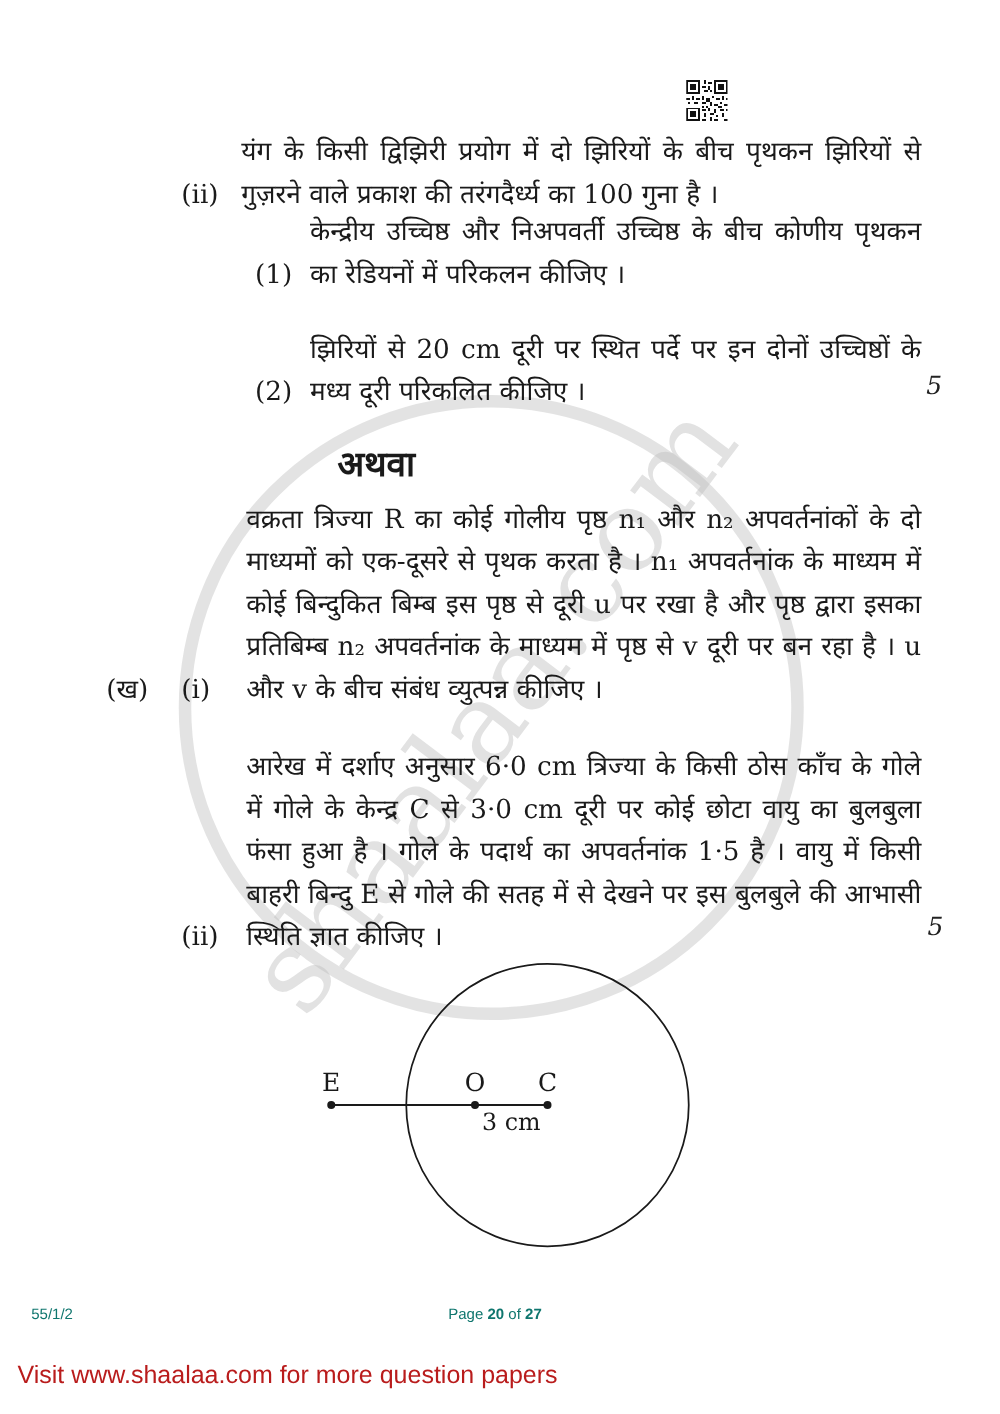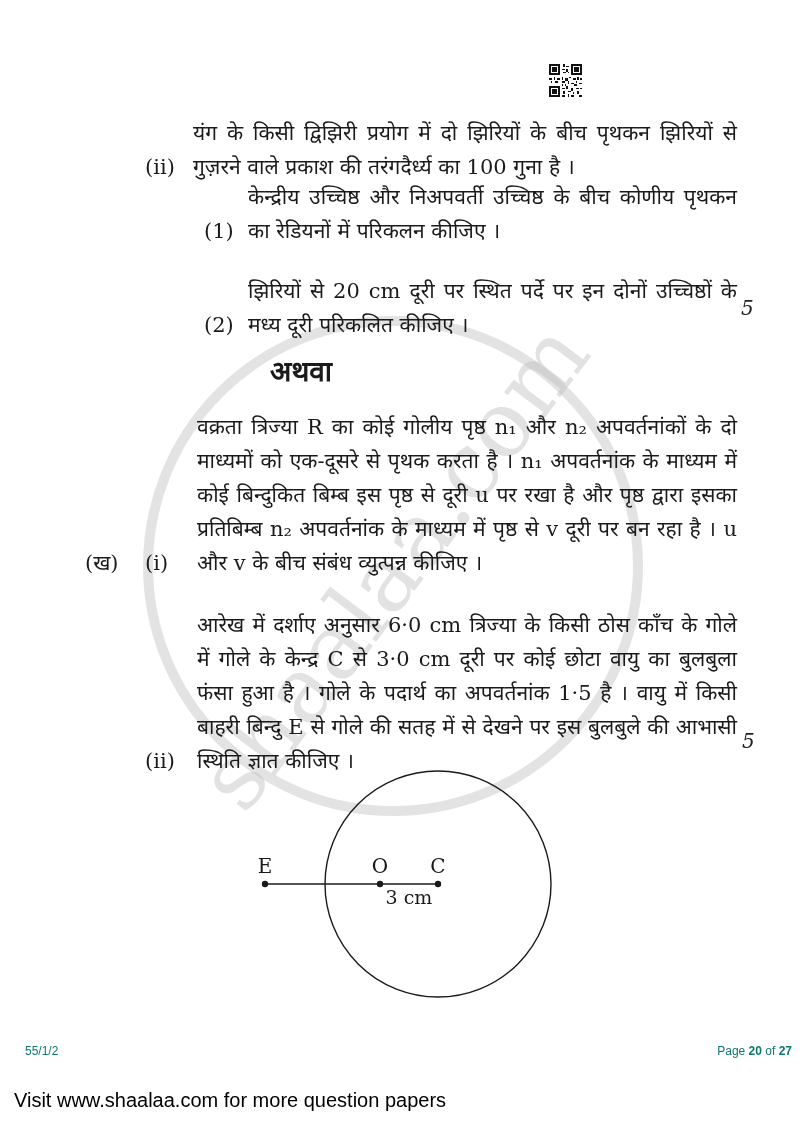--- a/index.html
+++ b/index.html
@@ -10,45 +10,45 @@
     font-family:"DejaVu Serif","Liberation Serif",serif;
     color:#1a1a1a;
   }
   
   .watermark { position:absolute; left:0; top:0; width:800px; height:1131px; z-index:0; pointer-events:none; }
   
   .layer { position:absolute; left:0; top:0; width:800px; height:1131px; z-index:1; }
   .qr { position:absolute; left:549px; top:64px; width:33px; height:33px; }
   .qblock { position:absolute; display:flex; align-items:flex-end; font-size:21px; line-height:34px; }
   .qblock .marker { flex:0 0 auto; white-space:nowrap; }
-  .qblock .qtext { flex:1 1 auto; text-align:justify;margin-top:12px; }
+  .qblock .qtext { flex:1 1 auto; text-align:justify; }
   .a-ii     { left:145px; top:104px;  width:592px; }
   .a-ii .marker { width:48px; }
   .sub1     { left:204px; top:168px;  width:533px; }
   .sub2     { left:204px; top:262px;  width:533px; }
   .sub1 .marker, .sub2 .marker { width:44px; }
   .b-row    { left:85px;  top:398px;  width:652px; }
   .b-row .pmarker { flex:0 0 60px; }
   .b-row .marker  { width:52px; }
   .b-ii     { left:145px; top:596px;  width:592px; }
   .b-ii .marker { width:52px; }
   .marks { position:absolute; font-style:italic; font-size:20px; color:#222; }
   .marks-1 { left:741px; top:296px; }
   .marks-2 { left:742px; top:729px; }
   .or-label { position:absolute; left:270px; top:351px; font-weight:bold; font-size:28px; }
   .diagram { position:absolute; left:230px; top:763px; }
   .diagram text { font-family:"DejaVu Serif","Liberation Serif",serif; }
   
   .footer-row { position:absolute; left:0; top:1044px; width:800px; height:20px;
                 font-family:"Liberation Sans","DejaVu Sans",sans-serif; font-size:12px; color:#0f766e; }
   .paper-code { position:absolute; left:25px; top:0; }
-  .page-indicator { position:absolute; left:0; width:792px; text-align:right; top:0; }
+  .page-indicator { position:absolute; left:0; width:792px; text-align:center; top:0; }
   .page-indicator b { font-weight:bold; }
   .visit-line { position:absolute; left:14px; top:1089px;
-                font-family:"Liberation Sans","DejaVu Sans",sans-serif; font-size:20px; color:#000000; }
+                font-family:"Liberation Sans","DejaVu Sans",sans-serif; font-size:20px; color:#b91c1c; }
 </style>
 </head>
 <body>
 
 <div class="page">
 
   <svg class="watermark" width="800" height="1131" viewBox="0 0 800 1131">
     <circle cx="393" cy="566" r="245" fill="none" stroke="#dedede" stroke-width="10" opacity="0.85"></circle>
     <text x="393" y="598" transform="rotate(-53 393 566)" text-anchor="middle" font-size="92" fill="#bfbfbf" opacity="0.45" font-family="DejaVu Serif, serif">shaalaa.com</text>
   </svg>

